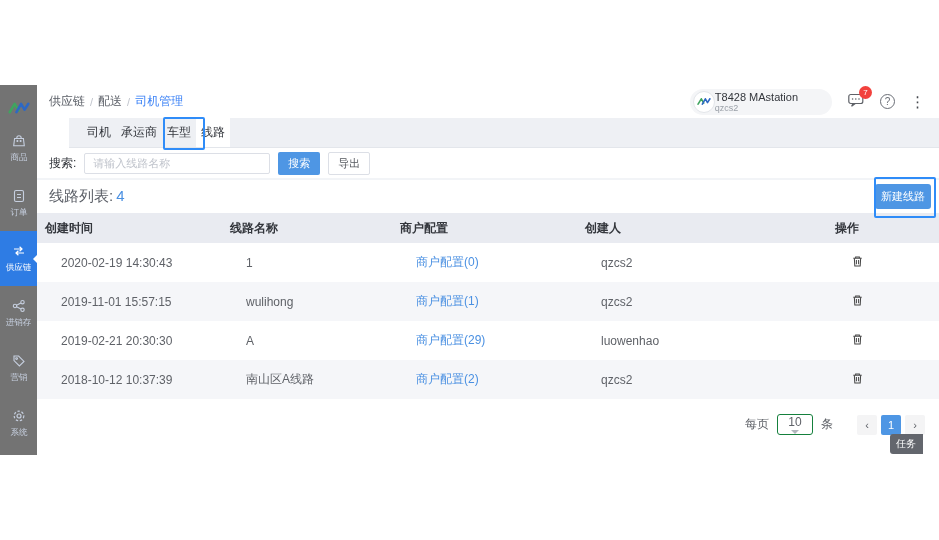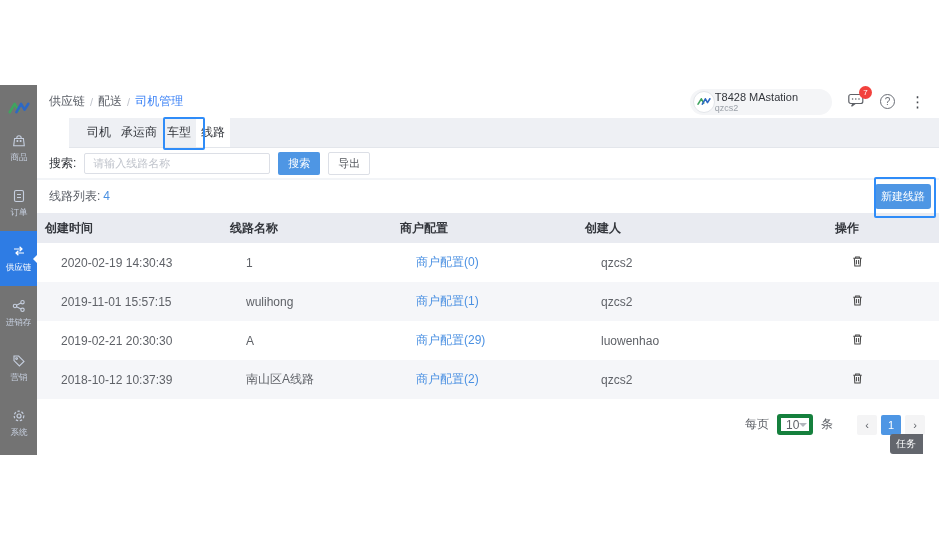--- a/index.html
+++ b/index.html
@@ -38,33 +38,33 @@
 
   .search-row { height:30px; display:flex; align-items:center; gap:8px; padding:0 12px; background:#fff; }
   .search-label { font-size:12px; color:#33363c; }
   .search-input { width:186px; height:21px; border:1px solid #dcdfe6; border-radius:2px; padding:0 8px; font-size:11px; color:#333; font-family:"Liberation Sans", sans-serif; }
   .search-input::placeholder { color:#c0c4cc; }
   .btn-blue { background:#4e96e4; color:#fff; border:none; border-radius:2px; font-size:11px; padding:4px 10px; cursor:pointer; font-family:"Liberation Sans", sans-serif; }
   .btn-plain { background:#fff; color:#55585e; border:1px solid #dcdfe6; border-radius:2px; font-size:11px; padding:3px 9px; cursor:pointer; font-family:"Liberation Sans", sans-serif; }
   .sep-band { height:2px; background:#f2f4f7; }
 
   .list-row { height:33px; display:flex; align-items:center; justify-content:space-between; padding:0 8px 0 12px; }
-  .list-title { font-size:12px; color:#5a5e66; }
+  .list-title { font-size:15px; color:#5a5e66; }
   .list-count { color:#4a90e2; margin-left:3px; }
   .btn-create { background:#4e96e4; color:#fff; border:none; border-radius:3px; font-size:11px; padding:5px 6px; cursor:pointer; font-family:"Liberation Sans", sans-serif; }
 
   table { width:902px; border-collapse:collapse; table-layout:fixed; }
   th { background:#e9ebf1; height:30px; font-size:12px; color:#33363c; font-weight:bold; text-align:left; padding:0 8px; }
   td { height:39px; font-size:12px; color:#5f6268; padding:0 24px; }
   tr.alt td { background:#f5f6f9; }
   a.mlink { color:#4a90e2; text-decoration:none; cursor:pointer; }
   .trash-btn { background:none; border:none; cursor:pointer; padding:0; display:flex; align-items:center; }
 
   .pager { display:flex; justify-content:flex-end; align-items:center; gap:8px; padding:15px 14px 0 0; font-size:12px; color:#5f6268; }
-  .select-box { width:36px; height:21px; border:4px solid #15803d; border-radius:3px; display:flex; align-items:center; justify-content:space-between; padding:0 5px; cursor:pointer; background:#fff; }
+  .select-box { width:36px; height:21px; border:1px solid #15803d; border-radius:3px; display:flex; align-items:center; justify-content:space-between; padding:0 5px; cursor:pointer; background:#fff;flex-direction:column; }
   .select-box .caret { width:0; height:0; border-left:4px solid transparent; border-right:4px solid transparent; border-top:4px solid #b2b6bd; }
   .pg-btn { width:20px; height:20px; border-radius:2px; background:#f4f4f5; color:#5f6268; border:none; font-size:11px; line-height:20px; text-align:center; cursor:pointer; margin-left:4px; font-family:"Liberation Sans", sans-serif; }
   .pg-btn.current { background:#4e96e4; color:#fff; }
   .pg-group { margin-left:12px; display:flex; align-items:center; }
 
   .task-tag { position:absolute; right:16px; top:349px; background:#63666d; color:#fff; font-size:10px; padding:3px 7px 3px 6px; border-radius:3px 0 0 3px; cursor:pointer; }
 
   .hl-box { position:absolute; border:2px solid #2f8cf8; border-radius:2px; pointer-events:none; }
   .hl-tab { left:126px; top:32px; width:42px; height:33px; }
   .hl-create { left:837px; top:92px; width:62px; height:41px; }

